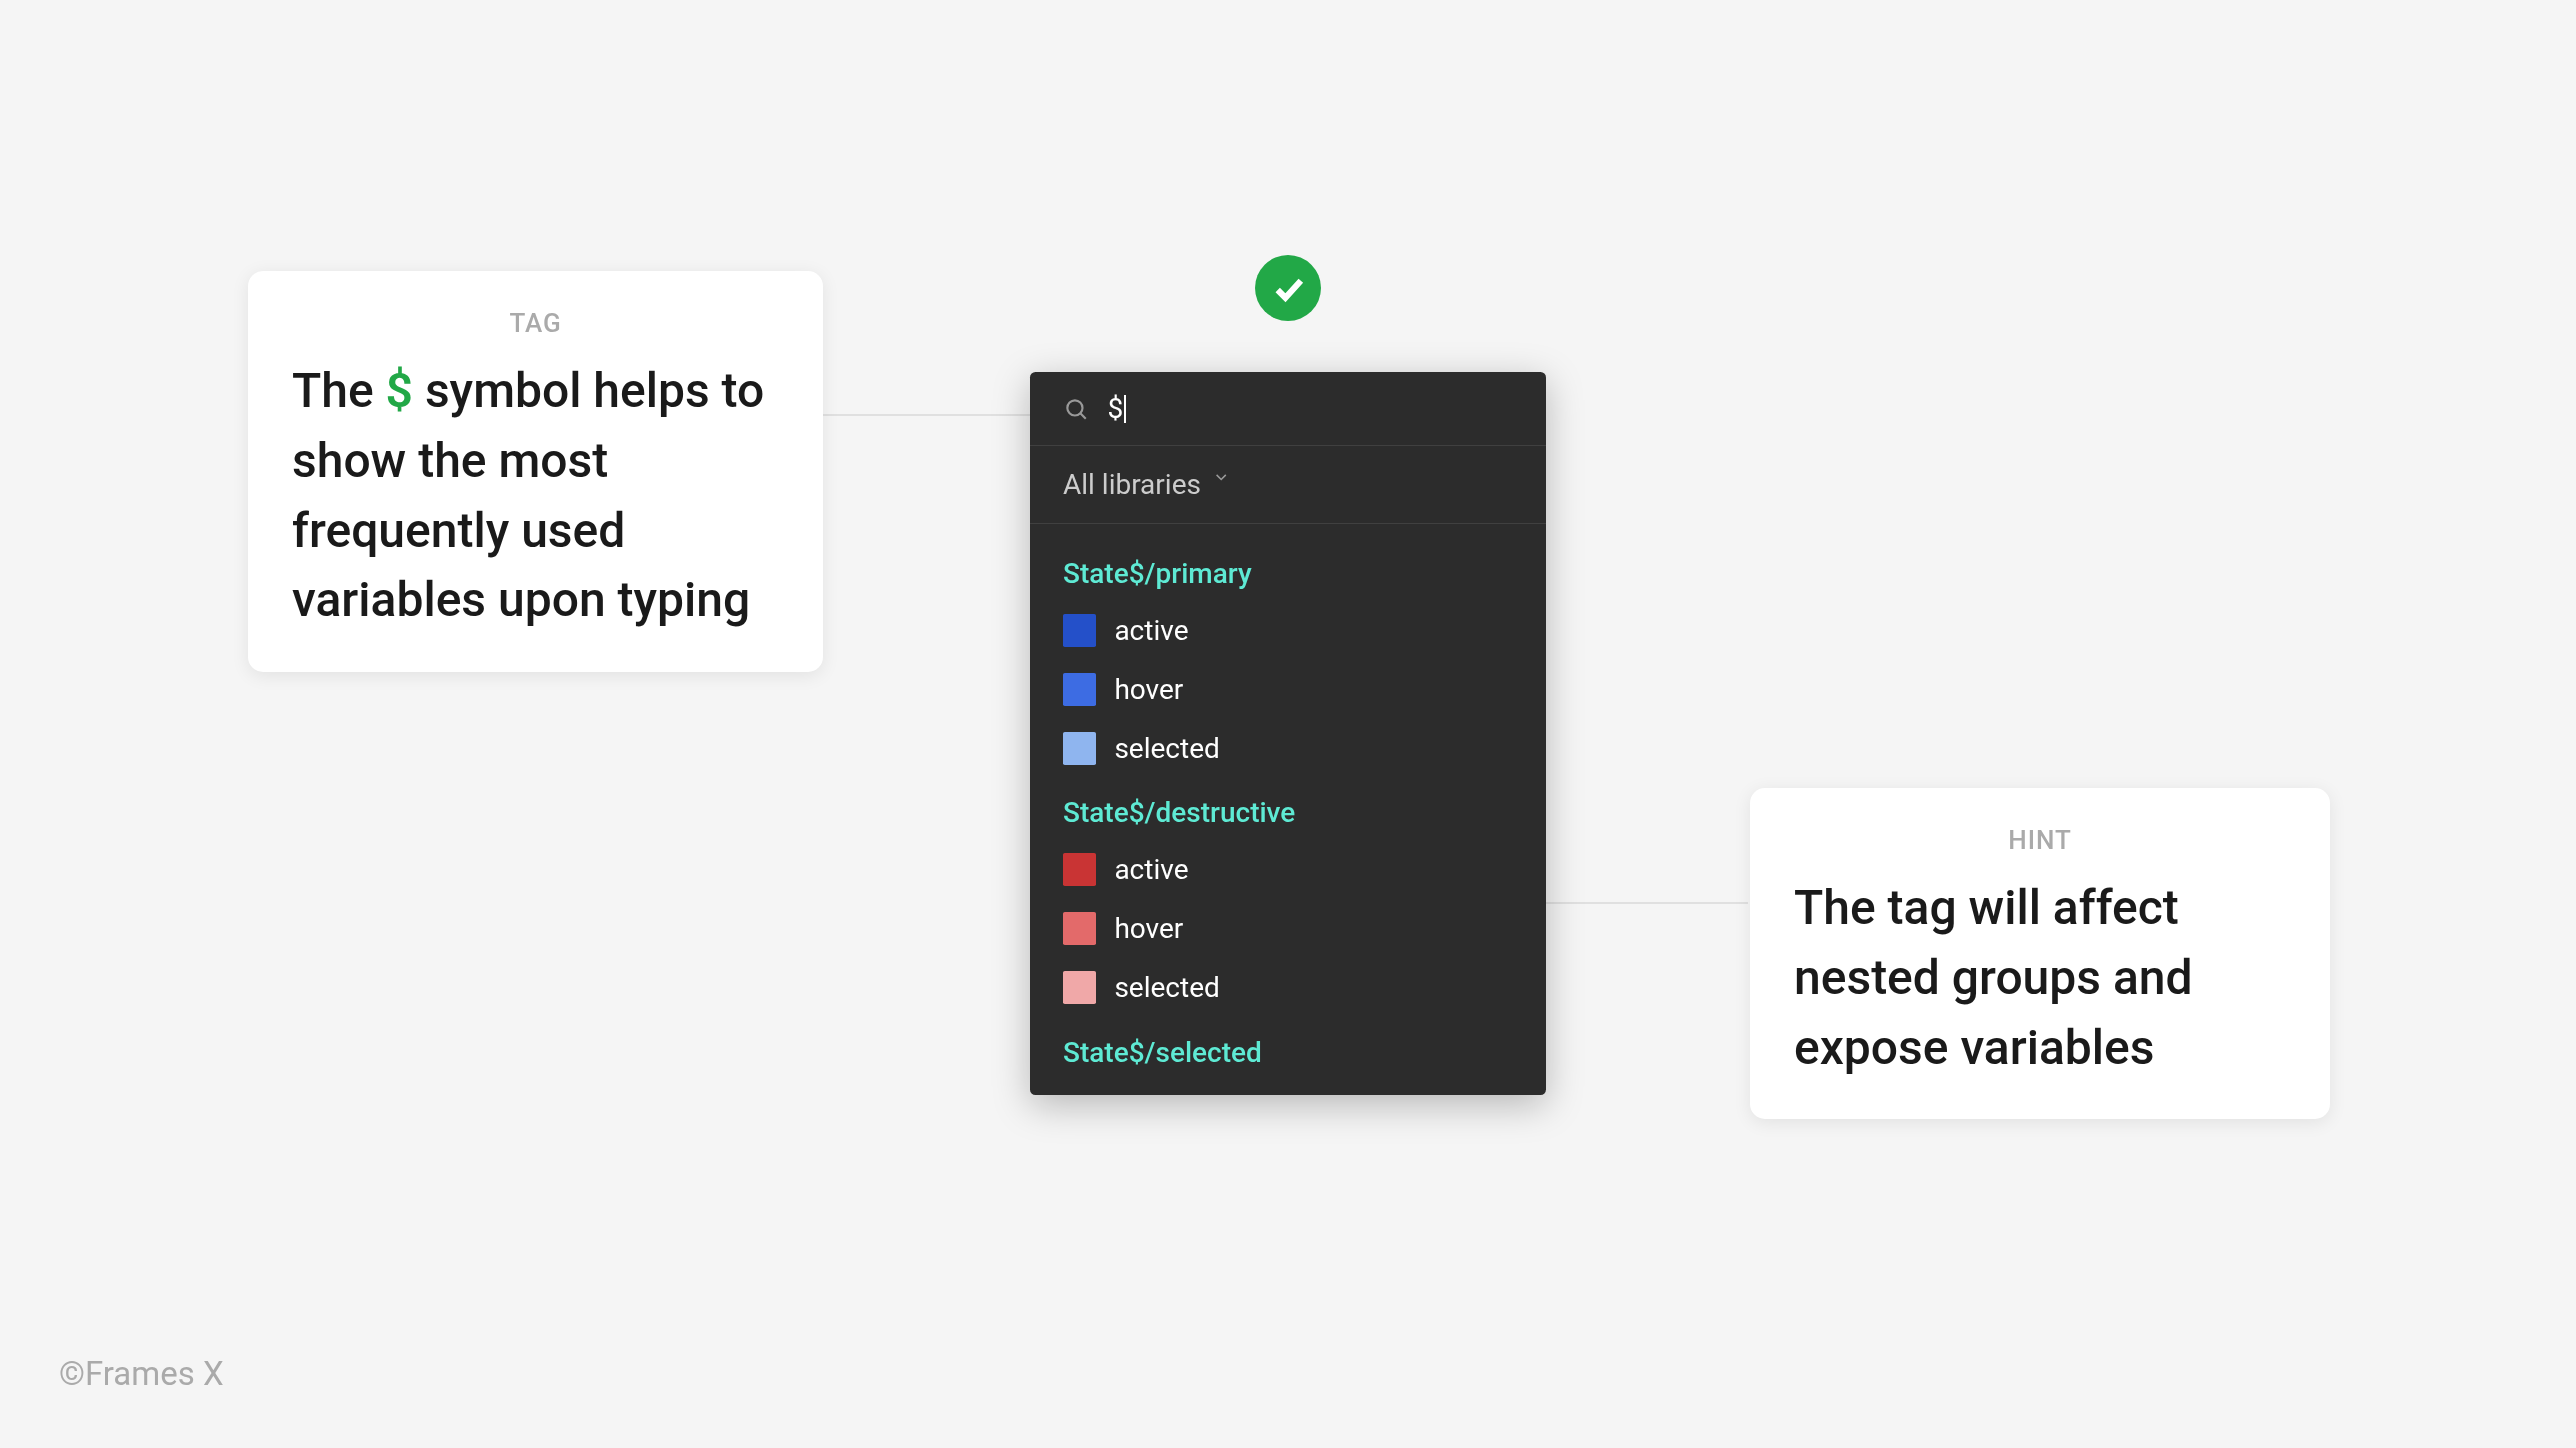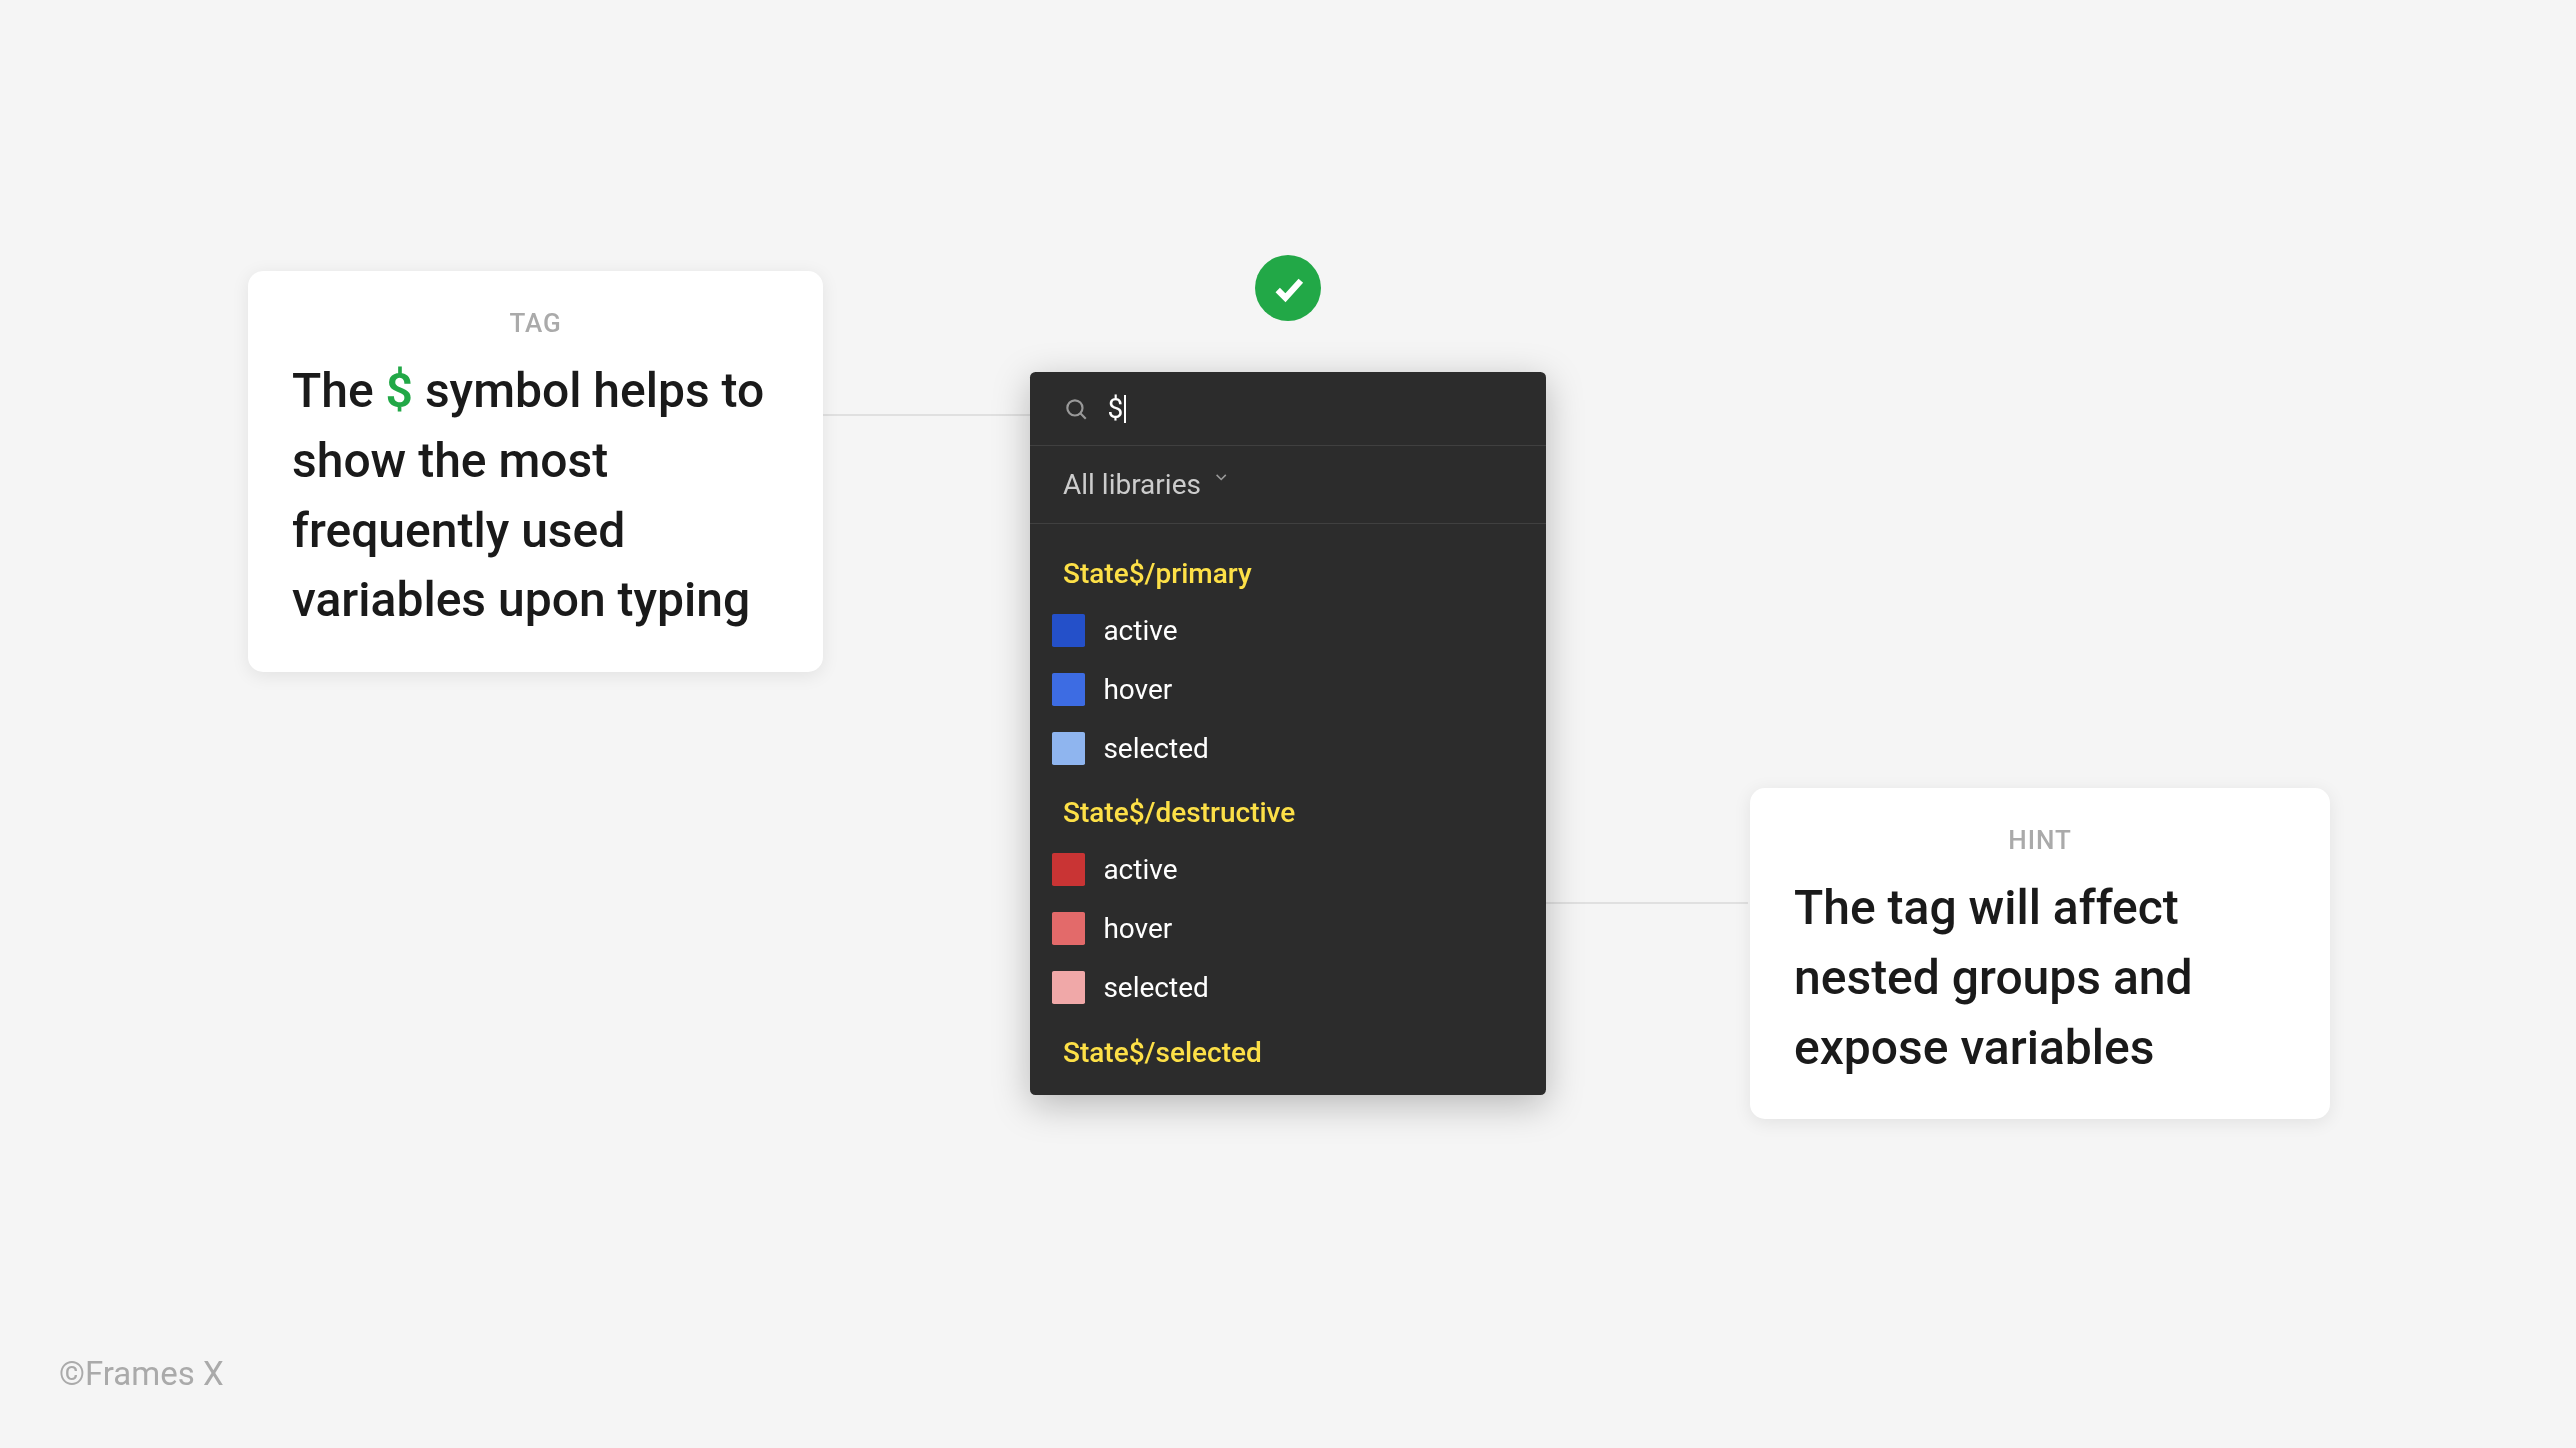--- a/index.html
+++ b/index.html
@@ -170,30 +170,30 @@
       stroke: #999;
       stroke-width: 2;
       fill: none;
     }
     
     .results-list {
       padding: 14.7px 0;
     }
     
     .group-header {
-      color: #fde047;
+      color: #5eead4;
       font-size: 28px;
       padding: 18.4px 33px 11px;
       font-weight: 500;
     }
     
     .result-item {
       display: flex;
       align-items: center;
-      padding: 13px 22px;
+      padding: 13px 33px;
       gap: 18.4px;
       cursor: pointer;
     }
     
     .color-swatch {
       width: 33px;
       height: 33px;
       border-radius: 1.8px;
       flex-shrink: 0;
     }

